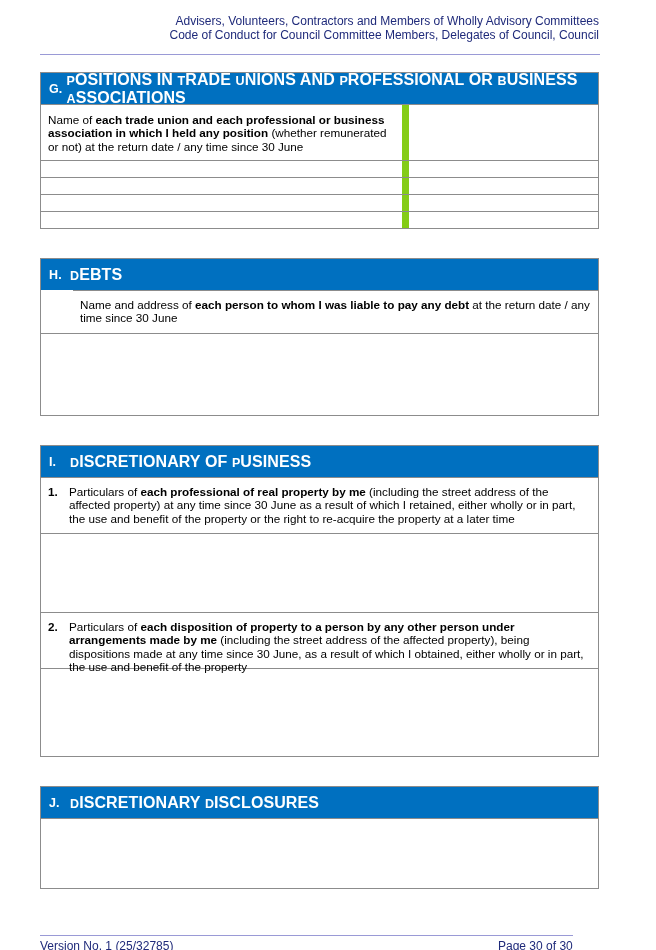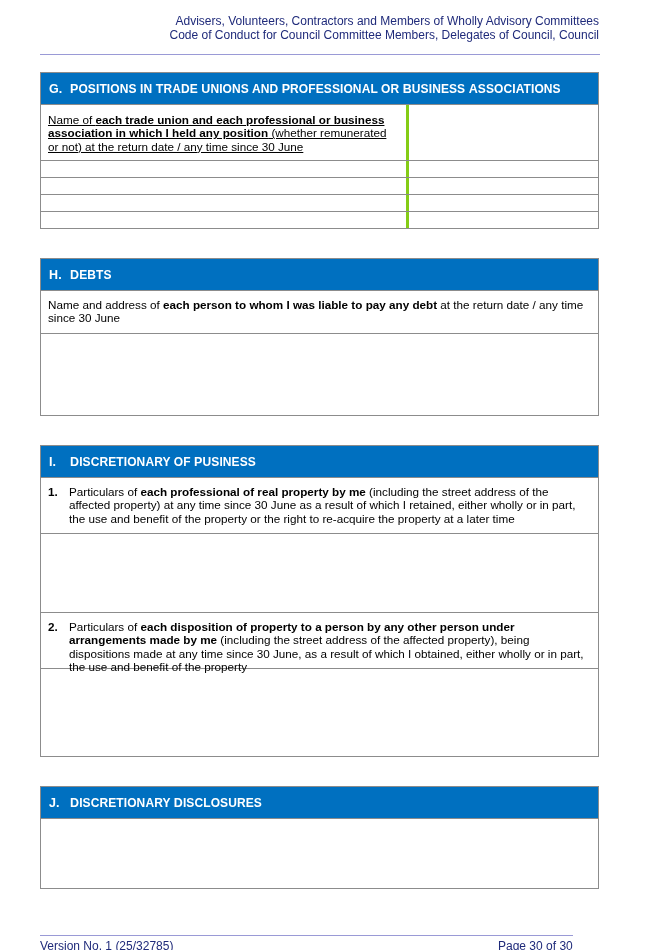--- a/index.html
+++ b/index.html
@@ -6,24 +6,24 @@
     body { width: 656px; height: 950px; position: relative; overflow: hidden;
            font-family: "Liberation Sans", sans-serif; color: #000; }
     .running-header { position: absolute; top: 14px; right: 57px; width: 560px;
            text-align: right; color: #1f2a7a; font-size: 12px; line-height: 14px; }
     .header-rule { position: absolute; top: 54px; left: 40px; width: 560px; height: 1px; background: #9a9ad6; }
     .section { position: absolute; left: 40px; width: 559px; border: 1px solid #8c8c8c; box-sizing: border-box; }
     .section-head { background: #0070c0; color: #ffffff; font-weight: bold; font-size: 12.5px;
            height: 31px; display: flex; align-items: center; padding-left: 8px; box-sizing: border-box; letter-spacing: 0.1px; }
     .section-head .letter { display: inline-block; width: 21px; }
     .sc-big { font-size: 12.5px; }
-    .sc-small { font-size: 12px; }
+    .sc-small { font-size: 16px; }
     .row { border-top: 1px solid #8c8c8c; box-sizing: border-box; font-size: 11.7px; line-height: 13.4px; }
     .grid2 { display: flex; }
-    .grid2 .c1 { width: 368px; border-right: 3px solid #84cc16; box-sizing: border-box; text-decoration: underline; }
+    .grid2 .c1 { width: 368px; border-right: 7px solid #84cc16; box-sizing: border-box; }
     .grid2 .c2 { flex: 1; }
     .pad { padding: 7px 7px; }
     .center { display: flex; align-items: center; justify-content: center; text-align: center; }
     .num-item { display: flex; padding: 7px 7px 6px 7px; }
     .num-item .num { width: 21px; font-weight: bold; flex: none; }
     b { font-weight: bold; }
     .footer-rule { position: absolute; top: 935px; left: 40px; width: 533px; height: 1px; background: #9a9ad6; }
     .footer-left { position: absolute; top: 939px; left: 40px; font-size: 12px; color: #1f2a7a; }
     .footer-right { position: absolute; top: 939px; left: 498px; font-size: 12px; color: #1f2a7a; }
   </style>
@@ -60,21 +60,21 @@
     <div class="c1"></div>
     <div class="c2"></div>
   </div>
 </div>
 
 <div class="section" style="top:258px;">
   <div class="section-head">
     <span class="letter">H.</span>
     <span><span class="sc-big">D</span><span class="sc-small">EBTS</span></span>
   </div>
-  <div class="row pad" style="height:43px;"><span>Name and address of </span><b>each person to whom I was liable to pay any debt</b><span> at the return date / any time since 30 June</span></div>
+  <div class="row pad" style="height:43px;margin-left:32px;"><span>Name and address of </span><b>each person to whom I was liable to pay any debt</b><span> at the return date / any time since 30 June</span></div>
   <div class="row" style="height:82px;"></div>
 </div>
 
 <div class="section" style="top:445px;">
   <div class="section-head">
     <span class="letter">I.</span>
     <span><span class="sc-big">D</span><span class="sc-small">ISCRETIONARY OF </span><span class="sc-big">P</span><span class="sc-small">USINESS</span></span>
   </div>
   <div class="row num-item" style="height:56px;">
     <span class="num">1.</span>

